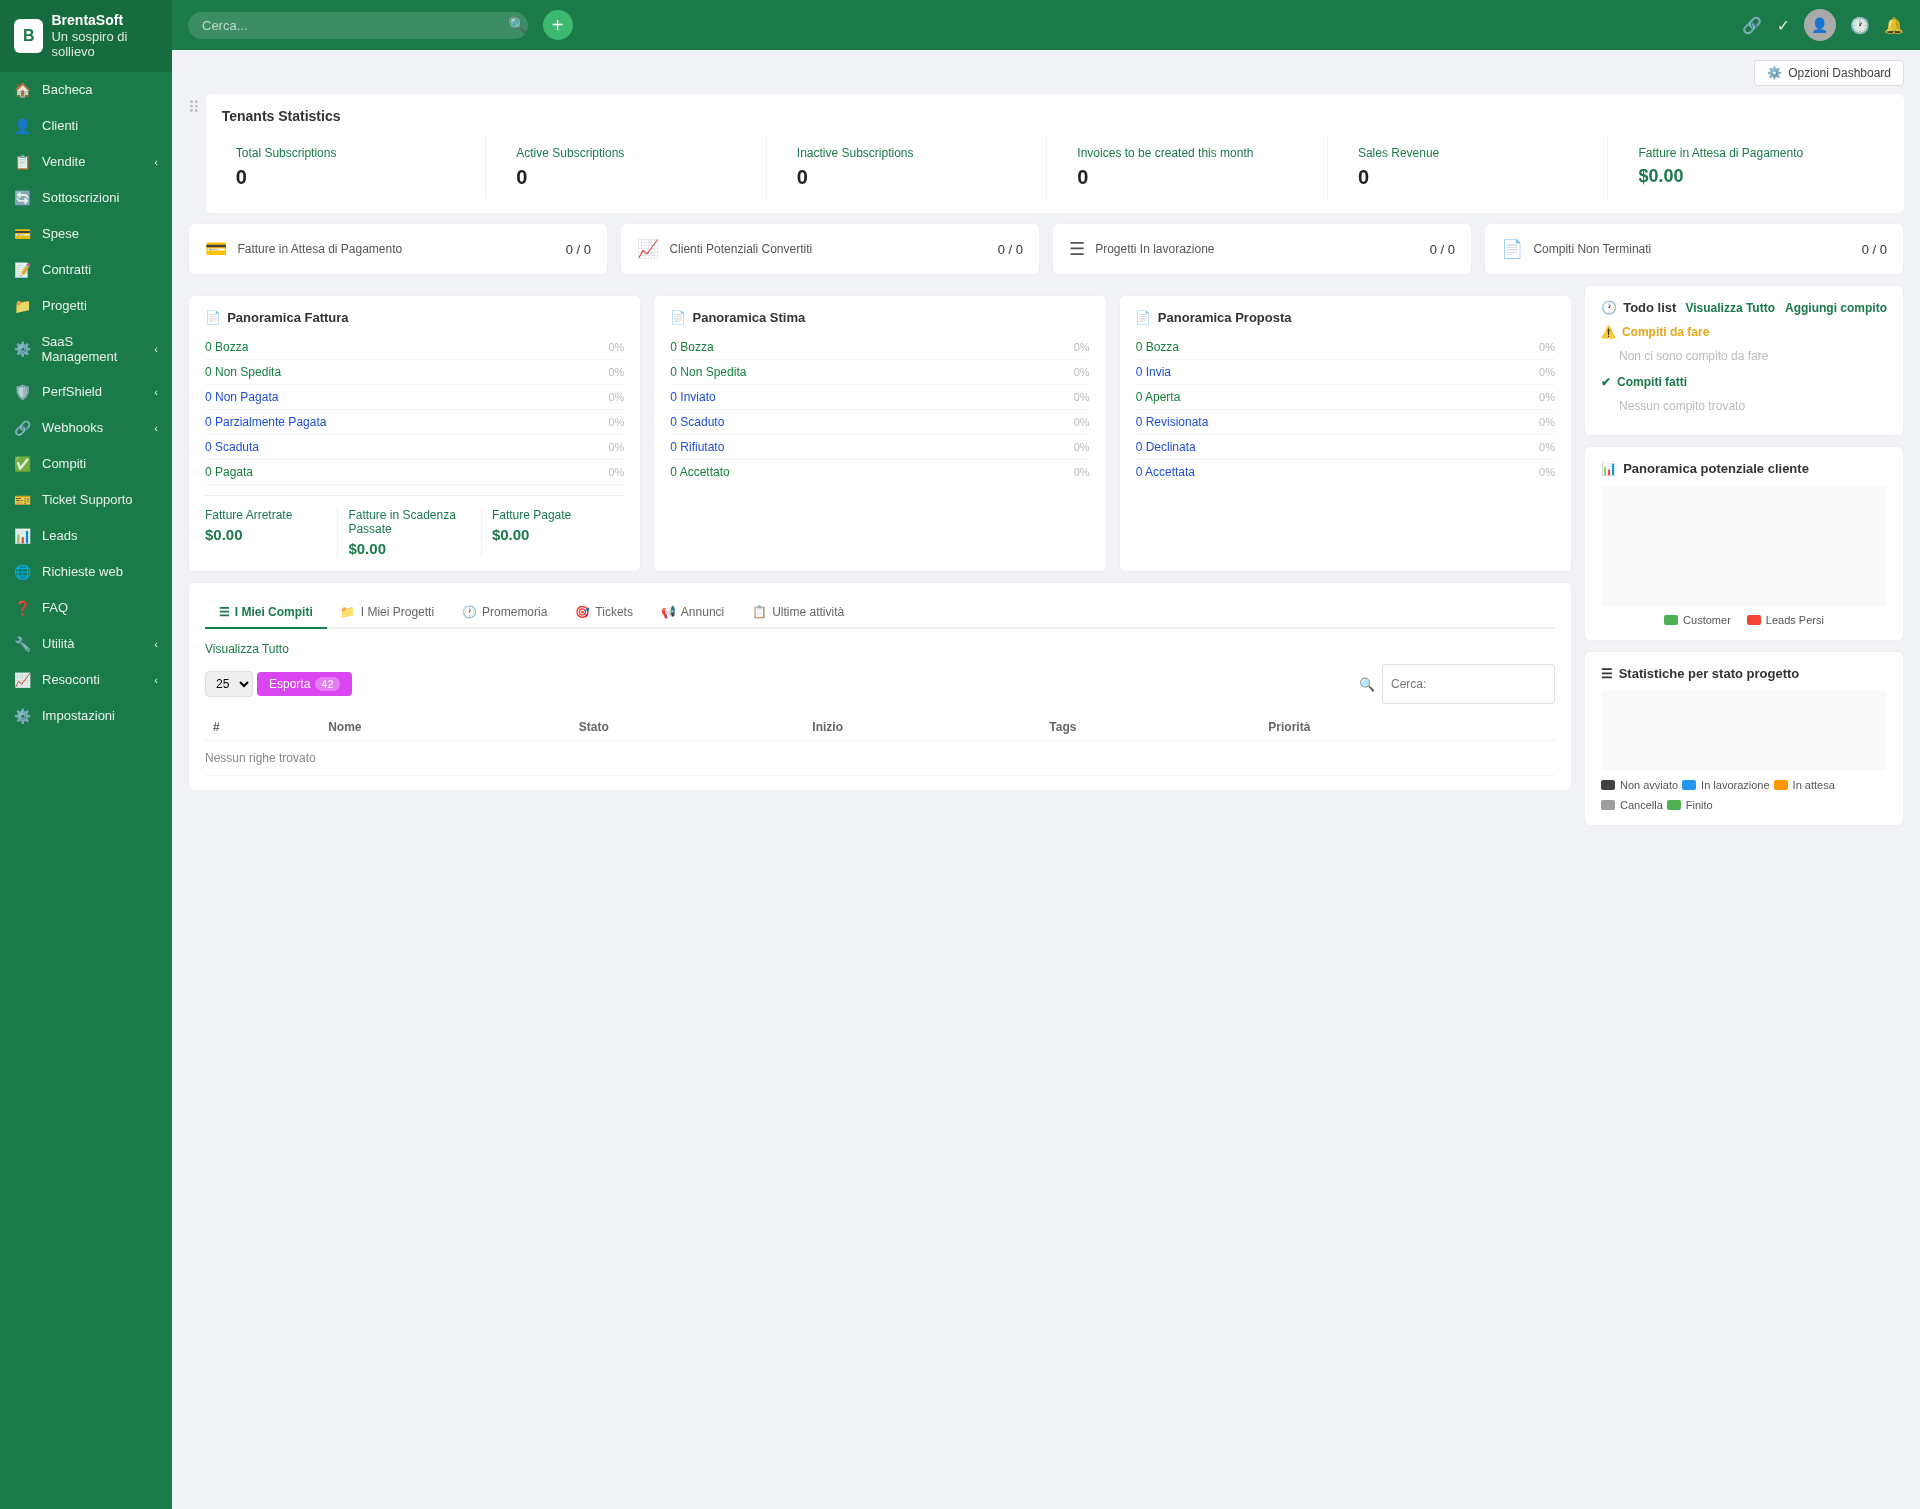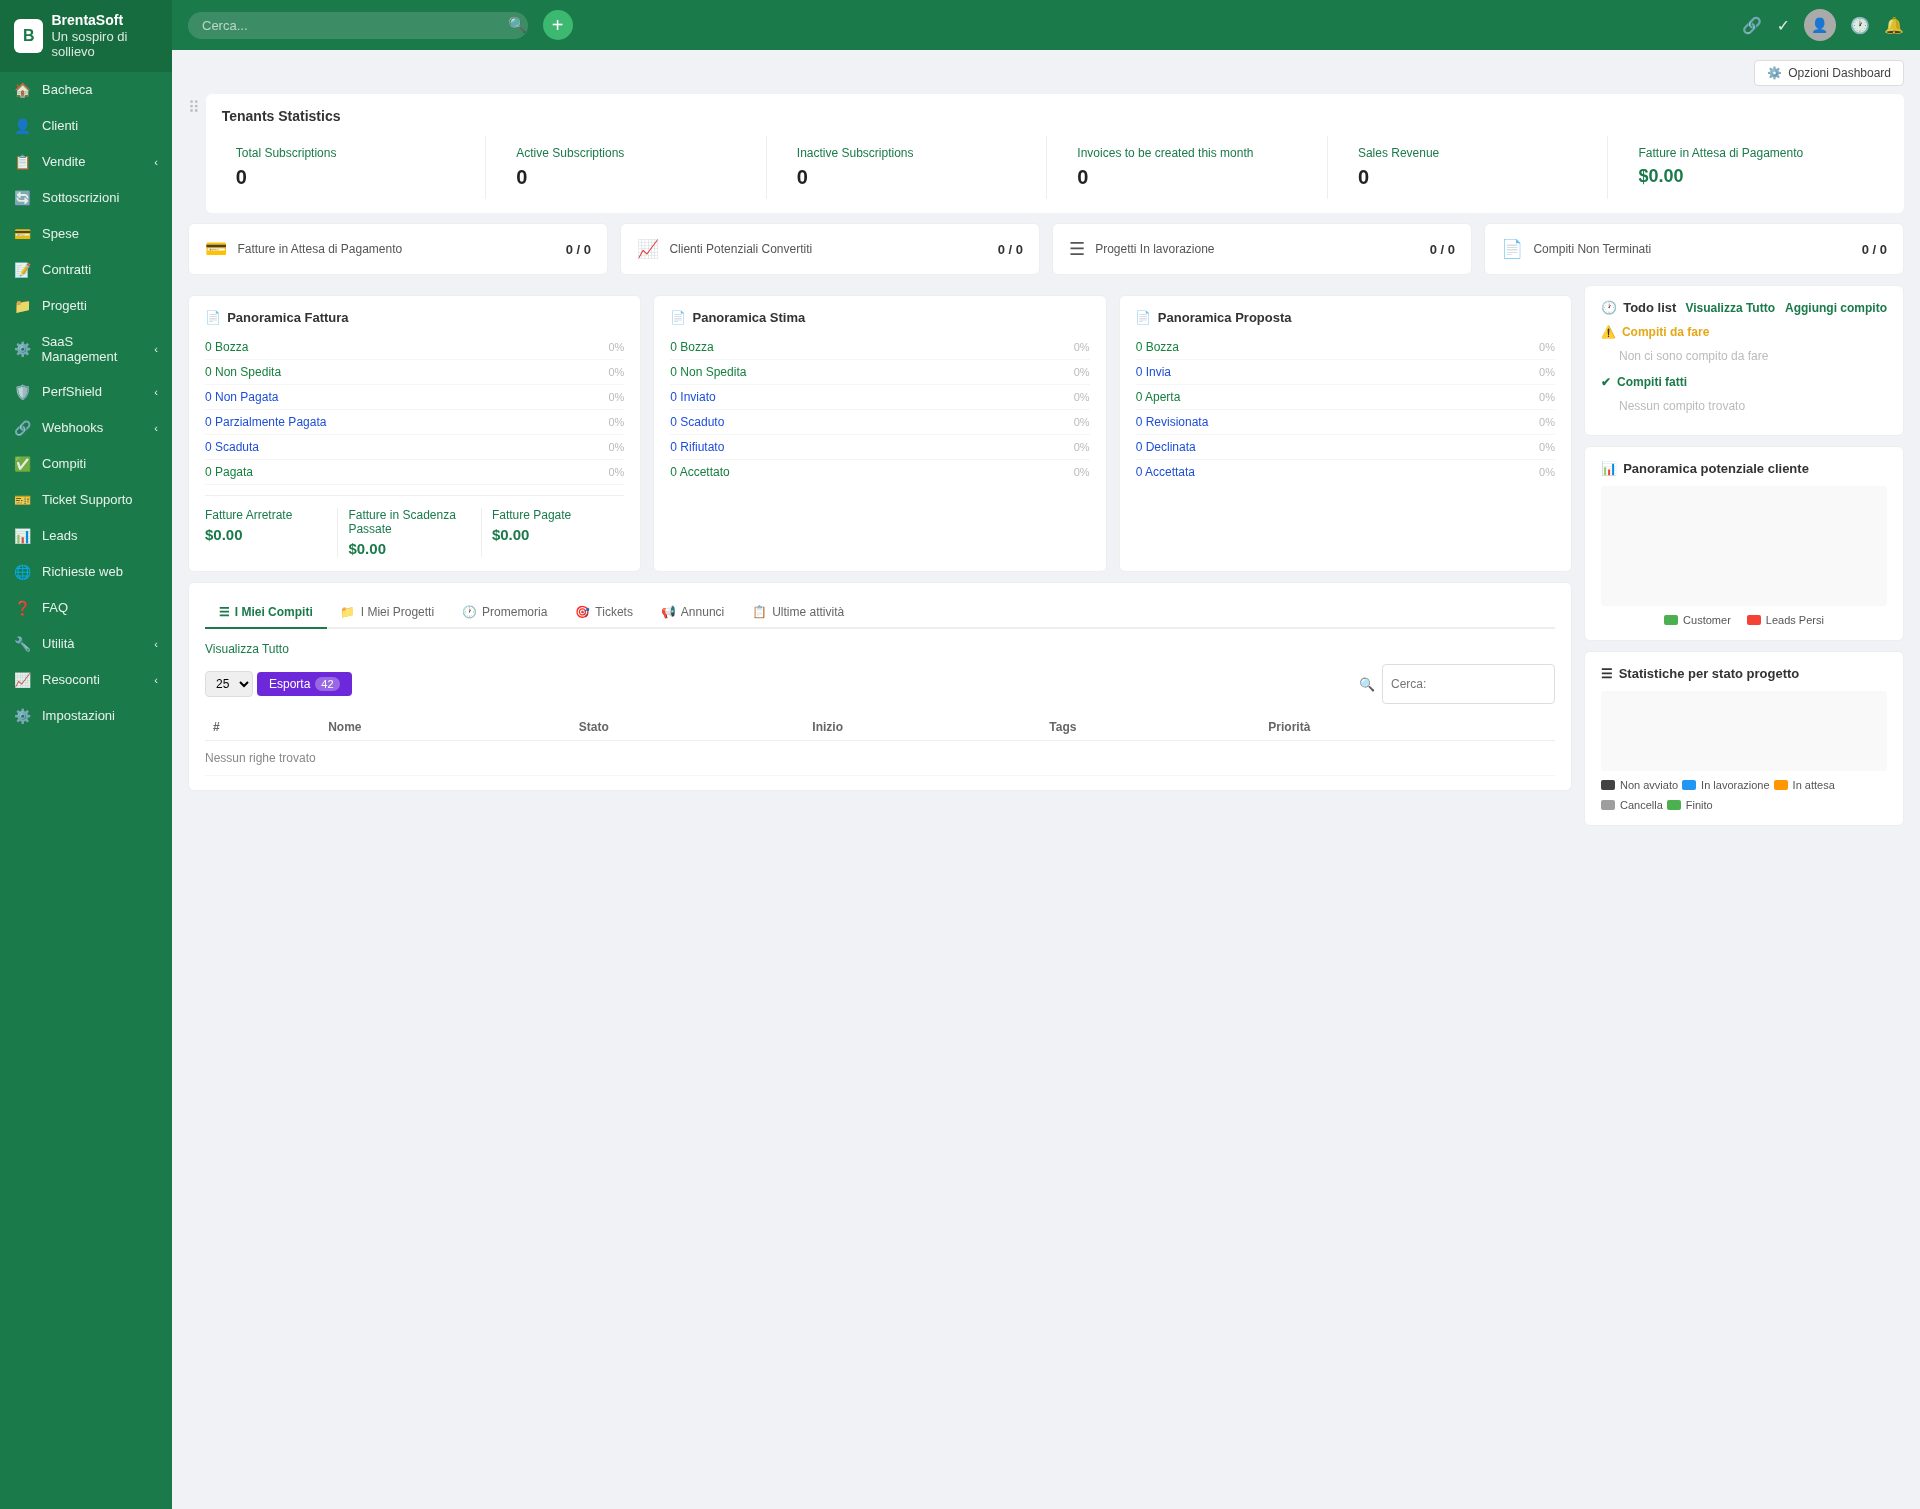--- a/index.html
+++ b/index.html
@@ -147,21 +147,21 @@
     .summary-card {
       flex: 1;
       background: #fff;
       border-radius: 6px;
       padding: 14px 16px;
       display: flex; align-items: center; gap: 10px;
       border: 1px solid #eee;
     }
     .summary-card .sc-icon { font-size: 18px; color: #555; }
     .summary-card .sc-label { font-size: 12px; color: #555; flex: 1; }
-    .summary-card .sc-val { font-size: 13px; font-weight: 700; color: #333; padding-left: 40px; }
+    .summary-card .sc-val { font-size: 13px; font-weight: 400; color: #333; padding-left: 40px; }
 
     
     .panoramica-grid {
       display: flex; gap: 12px; margin: 10px 0;
     }
     .pan-card {
       flex: 1;
       background: #fff;
       border-radius: 6px;
       padding: 14px 16px;
@@ -232,21 +232,21 @@
       display: flex; align-items: center; gap: 5px;
       padding: 8px 14px; font-size: 12px; color: #666; cursor: pointer;
       border-bottom: 2px solid transparent; margin-bottom: -2px;
     }
     .tab-item.active { color: #1a7a4a; border-bottom-color: #1a7a4a; font-weight: 600; }
 
     .table-controls { display: flex; align-items: center; gap: 4px; margin-bottom: 10px; }
     .table-controls select { border: 1px solid #ddd; border-radius: 4px; padding: 4px 6px; font-size: 12px; }
     .export-btn {
       display: flex; align-items: center; gap: 5px;
-      background: #6d28d9; color: #fff;
+      background: #d946ef; color: #fff;
       border: none; border-radius: 4px;
       padding: 5px 12px; font-size: 12px; cursor: pointer;
     }
     .search-right { margin-left: auto; display: flex; align-items: center; gap: 6px; }
     .search-right input { border: 1px solid #ddd; border-radius: 4px; padding: 12px 8px; font-size: 12px; }
 
     table { width: 100%; border-collapse: collapse; font-size: 12px; }
     table th { text-align: left; padding: 6px 8px; border-bottom: 1px solid #eee; color: #666; font-weight: 600; }
     table td { padding: 6px 8px; border-bottom: 1px solid #f5f5f5; color: #555; }
     .no-rows { text-align: left; color: #888; font-size: 12px; padding: 10px 0; }

